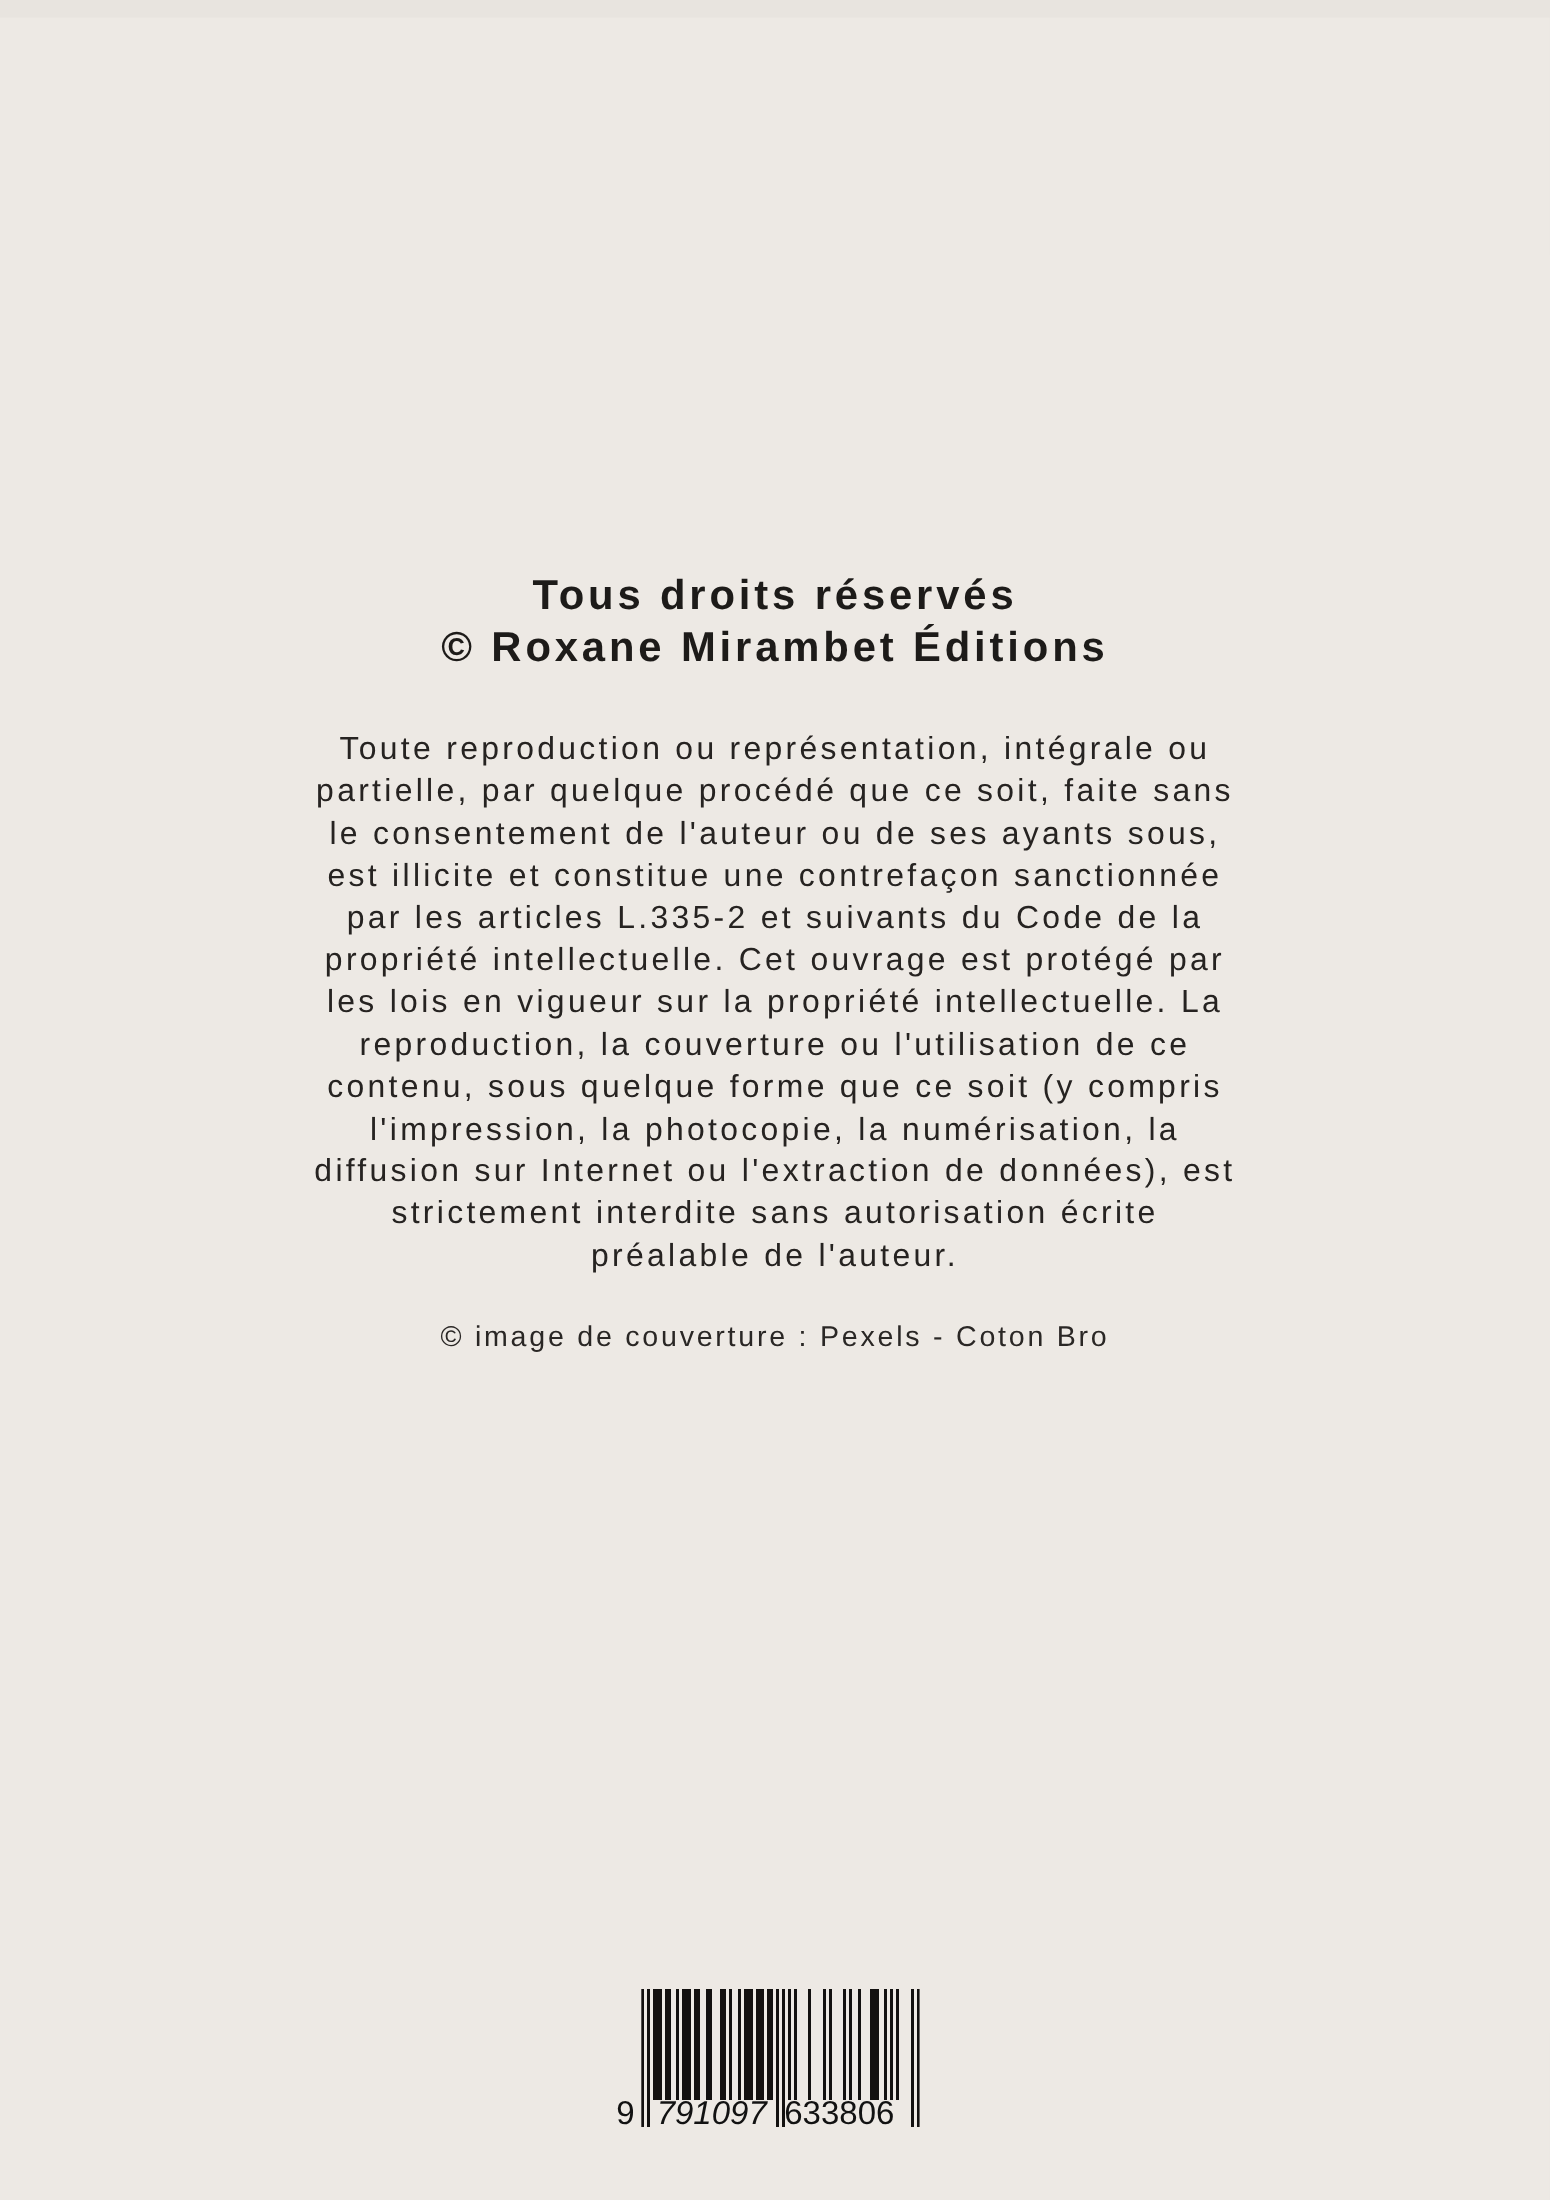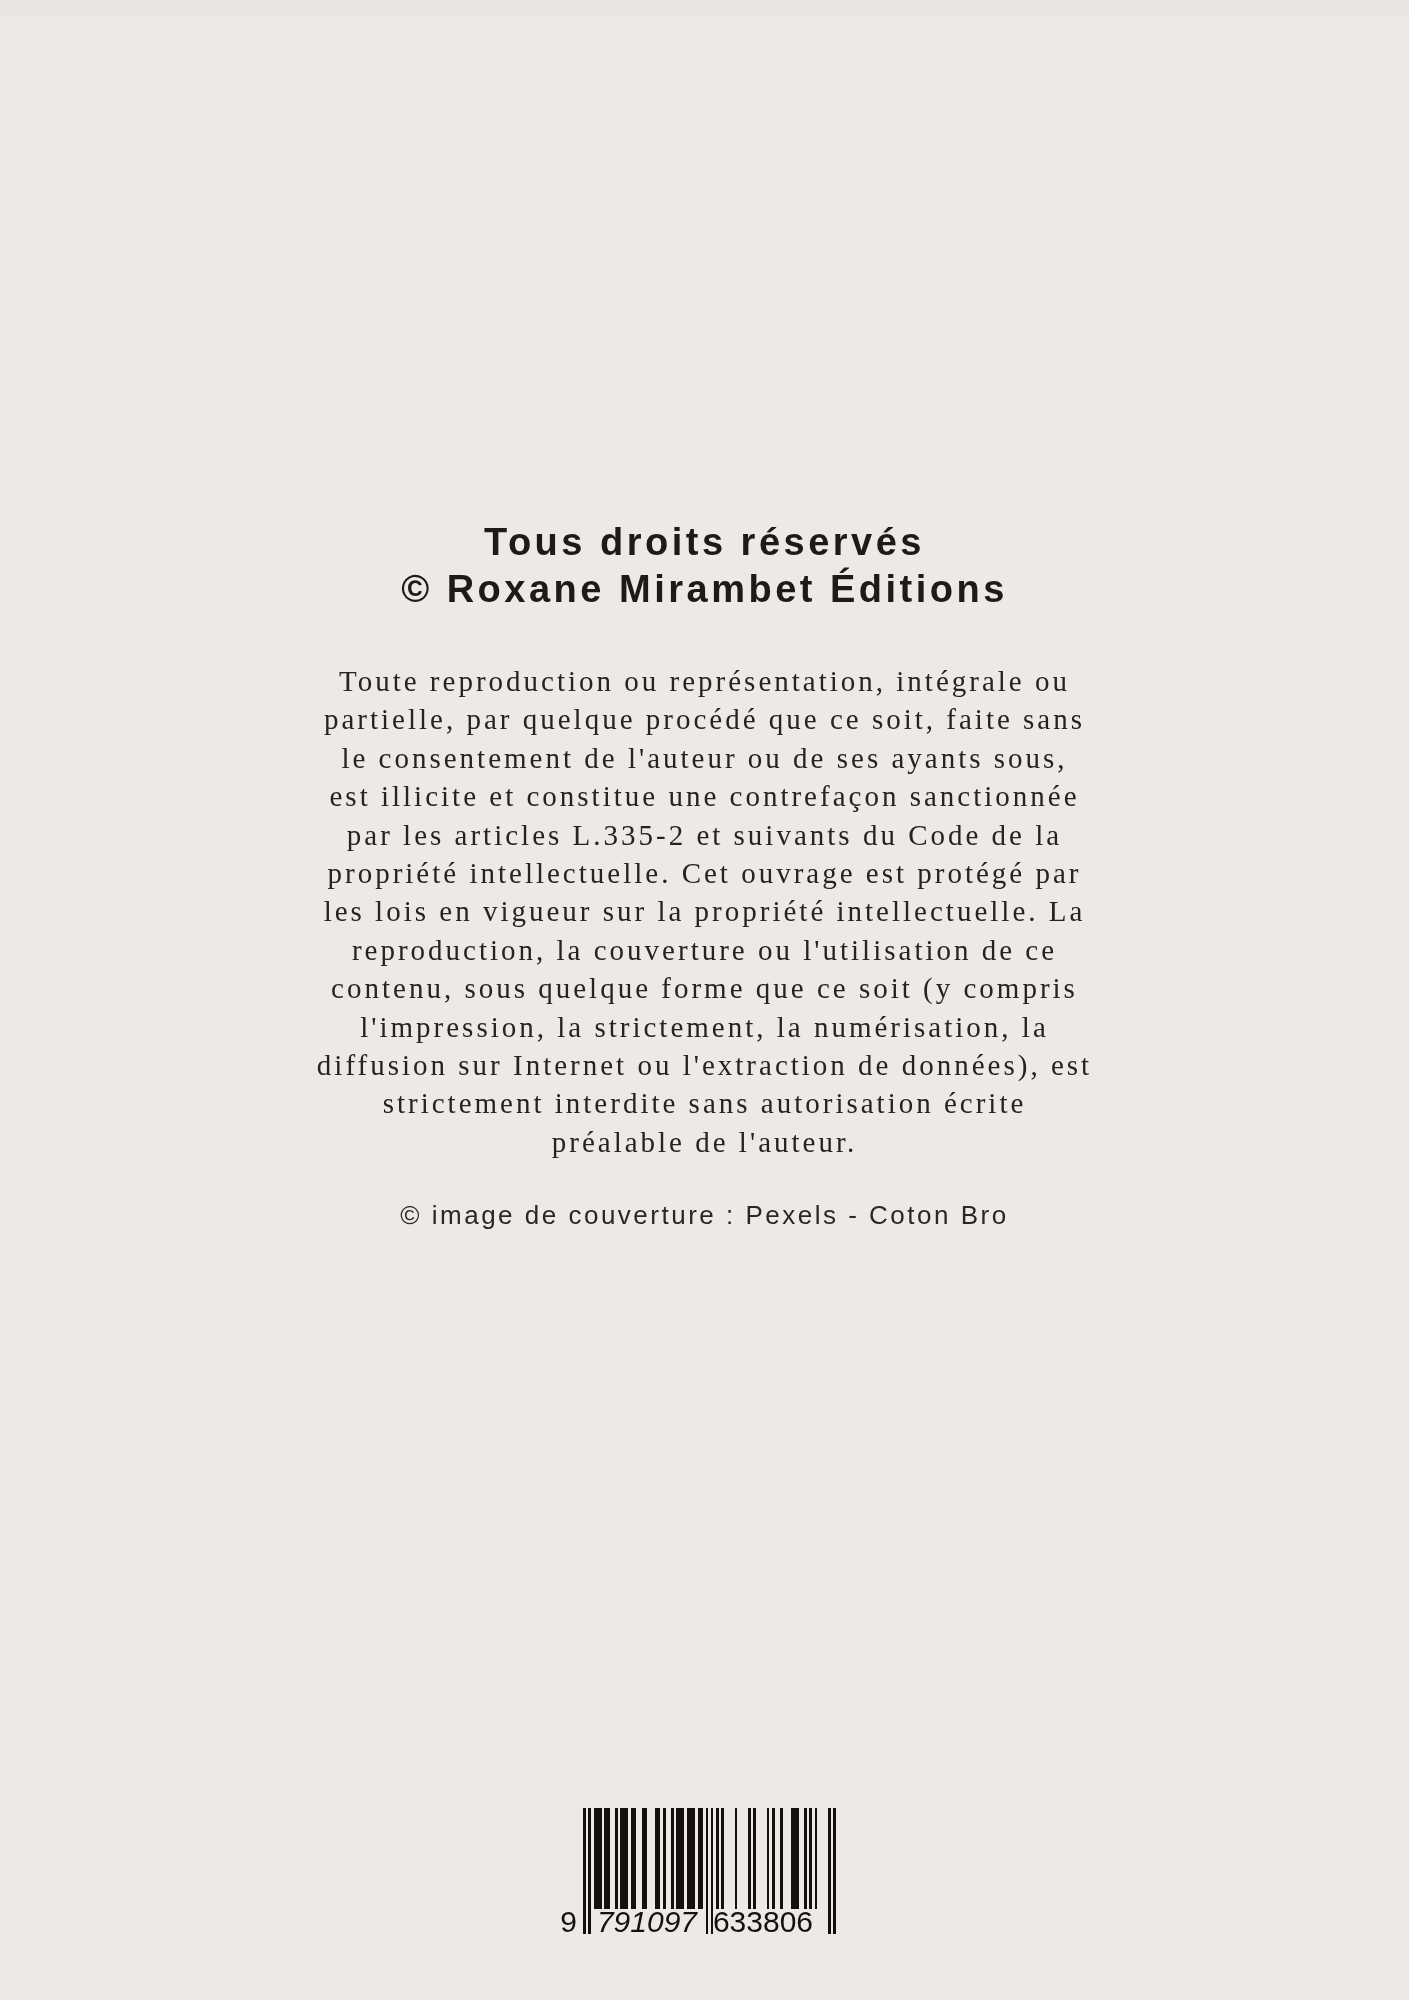--- a/index.html
+++ b/index.html
@@ -36,21 +36,20 @@
     right: 100px;
     text-align: center;
     font-weight: 300;
     font-size: 29px;
     line-height: 38.4px;
     letter-spacing: 3px;
     color: #262321;
   }
   .legal-line {
     white-space: nowrap;
-    font-family: Liberation Serif, serif;
   }
   .cover-credit {
     position: absolute;
     top: 1183px;
     left: 0;
     right: 0;
     text-align: center;
     font-weight: 400;
     font-size: 26px;
     line-height: 32px;
@@ -108,21 +107,21 @@
   <div class="legal-text">
     <div class="legal-line">Toute reproduction ou représentation, intégrale ou</div>
     <div class="legal-line">partielle, par quelque procédé que ce soit, faite sans</div>
     <div class="legal-line">le consentement de l'auteur ou de ses ayants sous,</div>
     <div class="legal-line">est illicite et constitue une contrefaçon sanctionnée</div>
     <div class="legal-line">par les articles L.335-2 et suivants du Code de la</div>
     <div class="legal-line">propriété intellectuelle. Cet ouvrage est protégé par</div>
     <div class="legal-line">les lois en vigueur sur la propriété intellectuelle. La</div>
     <div class="legal-line">reproduction, la couverture ou l'utilisation de ce</div>
     <div class="legal-line">contenu, sous quelque forme que ce soit (y compris</div>
-    <div class="legal-line">l'impression, la strictement, la numérisation, la</div>
+    <div class="legal-line">l'impression, la photocopie, la numérisation, la</div>
     <div class="legal-line">diffusion sur Internet ou l'extraction de données), est</div>
     <div class="legal-line">strictement interdite sans autorisation écrite</div>
     <div class="legal-line">préalable de l'auteur.</div>
   </div>
 
   <div class="cover-credit">© image de couverture : Pexels - Coton Bro</div>
 
   <div class="barcode">
     <svg class="barcode-bars" viewBox="0 0 95 126" preserveAspectRatio="none" shape-rendering="crispEdges" xmlns="http://www.w3.org/2000/svg">
         <rect x="0" y="0" width="1" height="126"></rect>

